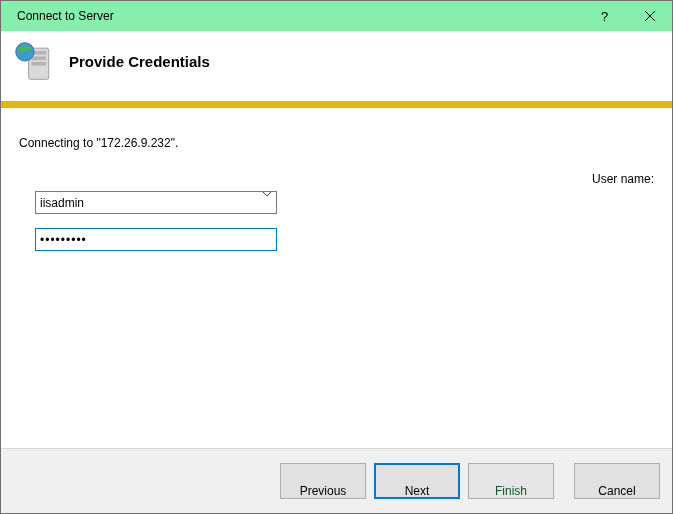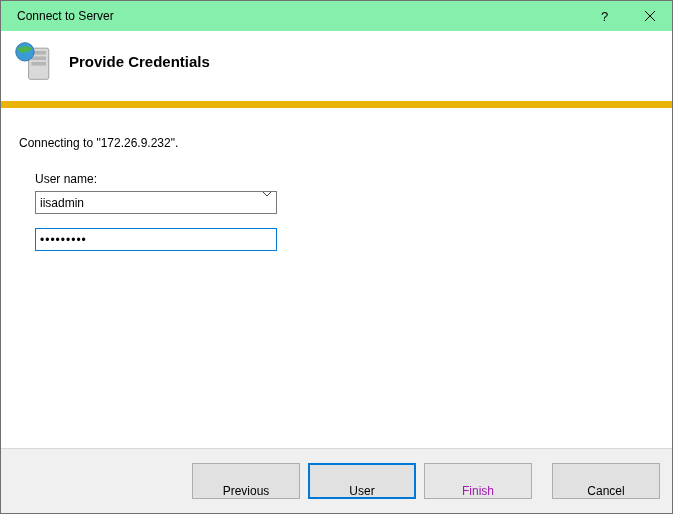--- a/index.html
+++ b/index.html
@@ -47,21 +47,21 @@
     font-size: 15px;
     font-weight: 700;
   }
   .content {
     flex: 1;
     padding: 28px 18px 0 18px;
     background: #fff;
   }
   .connecting-line { margin-bottom: 22px; }
   .form { padding-left: 16px; }
-  .field-label { margin-bottom: 5px; }
+  .field-label { margin-bottom: 5px; text-align: right; }
   .combo {
     display: flex;
     align-items: flex-start;
     width: 242px;
     height: 23px;
     border: 1px solid #7a7a7a;
     background: #fff;
     margin-bottom: 14px;
   }
   .combo input {
@@ -90,36 +90,36 @@
   }
   .footer {
     border-top: 1px solid #d8d8d8;
     background: #f0f0f0;
     padding: 14px 12px;
     display: flex;
     justify-content: flex-end;
     gap: 8px;
   }
   .btn {
-    width: 108px;
+    width: 86px;
     height: 23px;
     border: 1px solid #adadad;
     background: #e1e1e1;
     font: inherit;
     text-align: center;
     padding: 17px;
     line-height: 21px;
   }
   .btn.default {
     border: 1px solid #0078d7;
     outline: 1px solid #0078d7;
     outline-offset: -2px;
   }
   .btn.disabled {
-    color: #a21caf;
+    color: #14532d;
     background: #e6e6e6;
   }
   .gap-after { margin-right: 12px; }
 </style>
 </head>
 <body>
 
 <div class="titlebar">
   <div class="titlebar-title">Connect to Server</div>
   <div class="titlebar-btn help">?</div>
@@ -155,16 +155,16 @@
           <path d="M0 0 L4 4 L8 0" stroke="#404040" fill="none" stroke-width="1"></path>
         </svg>
       </div>
     </div>
     <input class="pwd" type="text" value="•••••••••" style="">
   </div>
 </div>
 
 <div class="footer">
   <button class="btn">Previous</button>
-  <button class="btn default">User</button>
+  <button class="btn default">Next</button>
   <button class="btn disabled gap-after">Finish</button>
   <button class="btn">Cancel</button>
 </div>
 
 </body></html>

